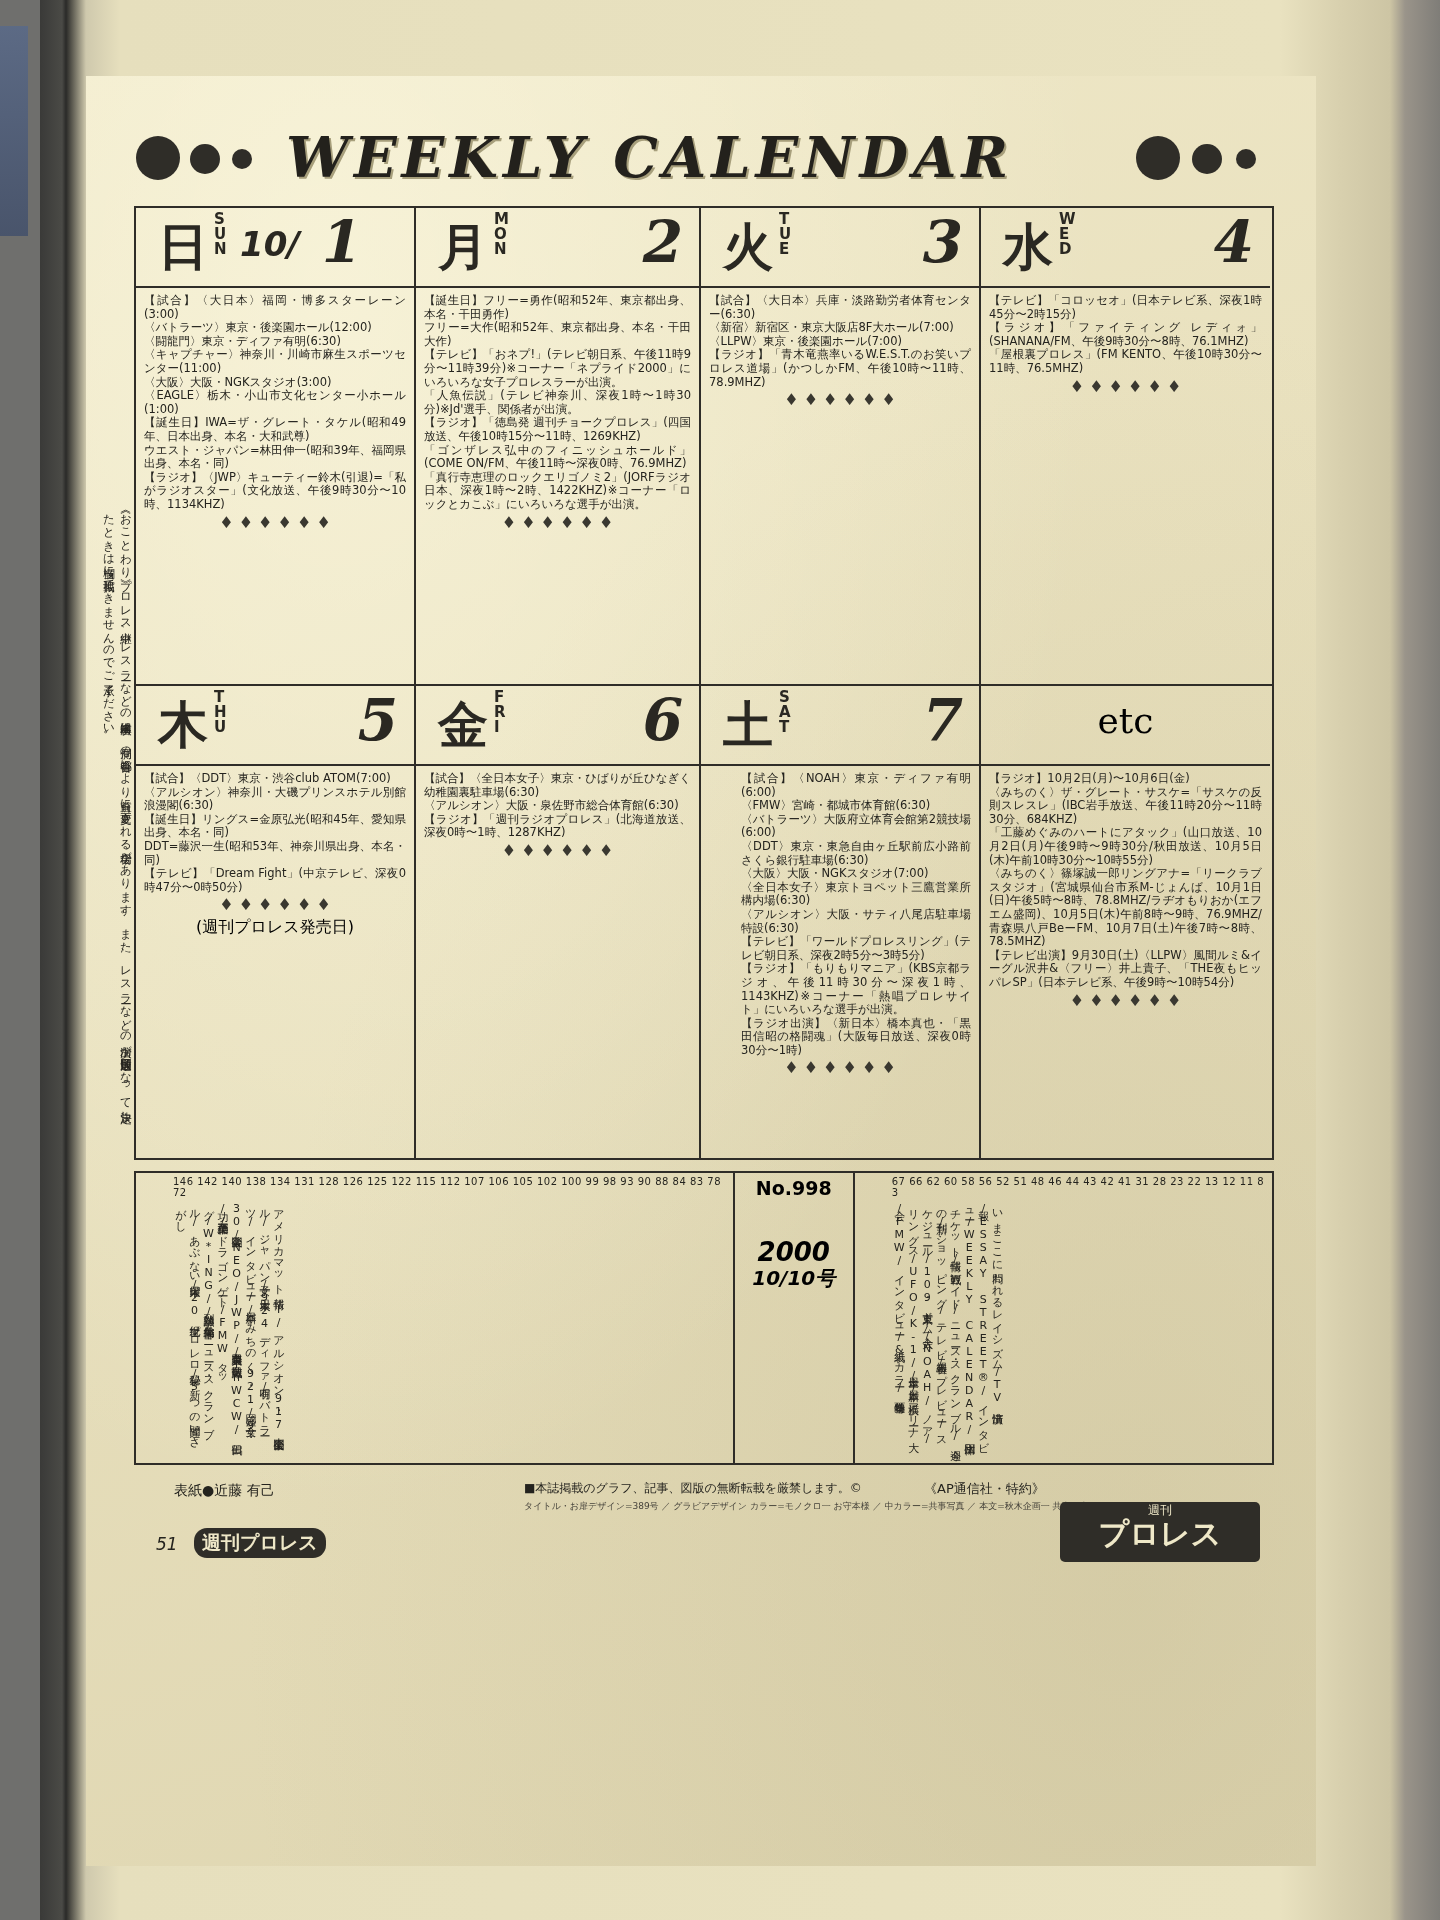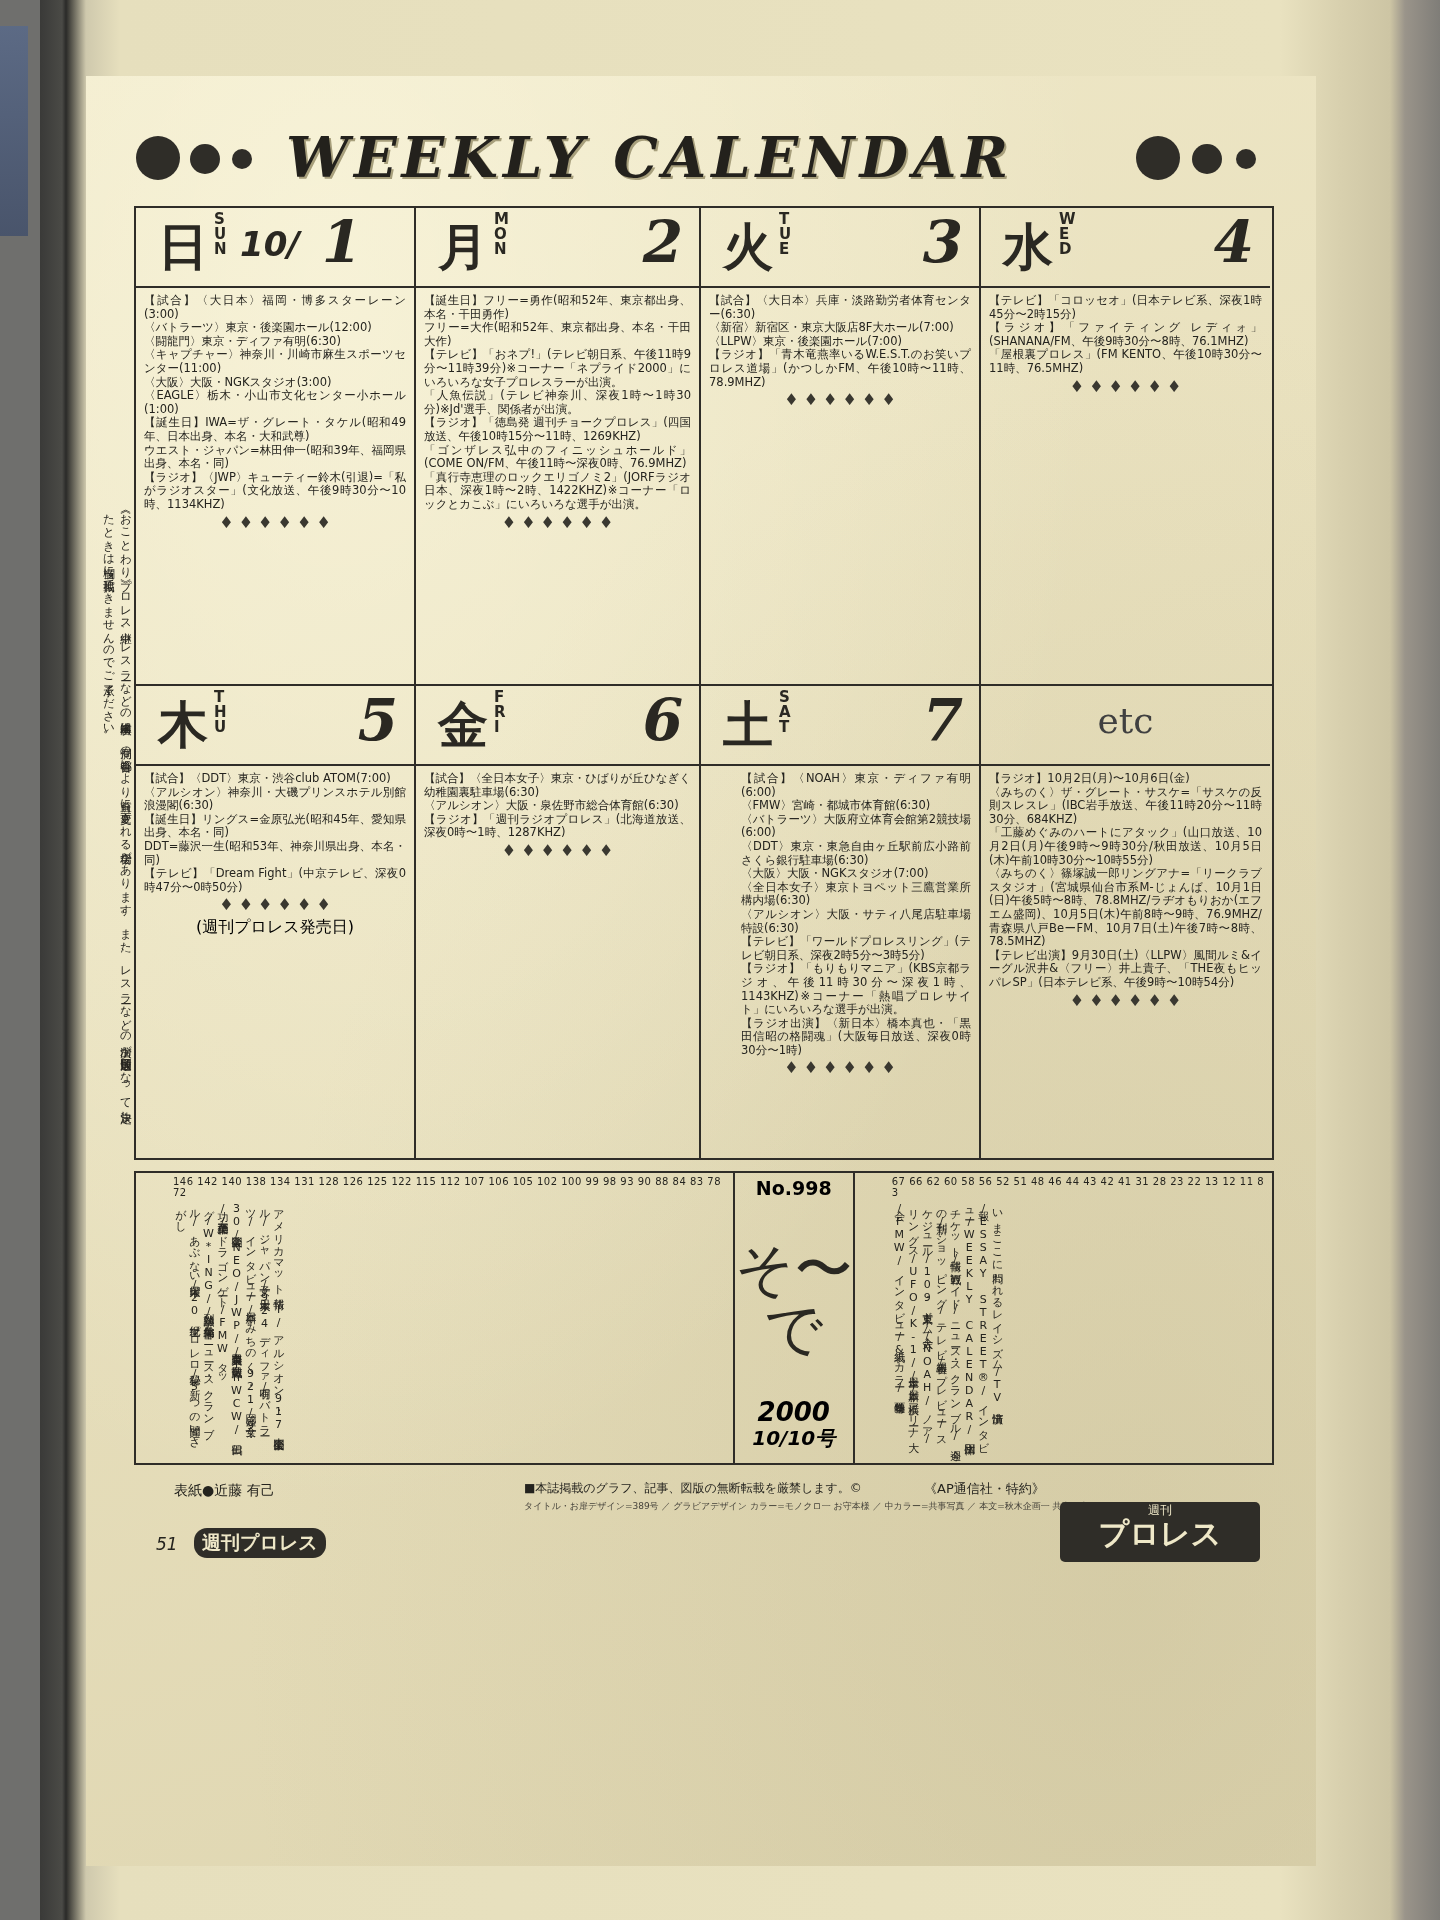--- a/index.html
+++ b/index.html
@@ -33,21 +33,21 @@
   .cell{position:absolute;top:0;height:100%;border-right:2px solid #2f2d28;box-sizing:border-box;overflow:hidden;}
   .cell.last{border-right:none;}
   .daybar{height:78px;border-bottom:2px solid #2f2d28;position:relative;}
   .kanji{position:absolute;left:22px;top:6px;font-family:"DejaVu Serif","Liberation Serif",serif;
      font-size:50px;font-weight:bold;color:#2a2822;}
   .eng{position:absolute;left:78px;top:4px;font-size:15px;font-weight:bold;line-height:15px;color:#2a2822;letter-spacing:1px;}
   .slash{position:absolute;left:104px;top:16px;font-size:34px;font-style:italic;font-weight:bold;color:#2a2822;}
   .num{position:absolute;right:16px;top:0px;font-family:"DejaVu Serif","Liberation Serif",serif;
      font-size:58px;font-style:italic;font-weight:bold;color:#2a2822;}
   .num.m10{right:52px;}
-  .etc{font-family:"DejaVu Serif","Liberation Serif",serif;font-size:36px;color:#404040;
+  .etc{font-family:"DejaVu Serif","Liberation Serif",serif;font-size:36px;color:#000000;
      text-align:center;line-height:70px;}
   .body{padding:6px 8px 4px 8px;font-size:11.5px;line-height:13.6px;color:#24231e;
      text-align:justify;}
   .dots{display:block;text-align:center;letter-spacing:0;line-height:13px;color:#3a3830;}
   .note{display:block;text-align:center;margin-top:6px;}
   
   #discl{position:absolute;left:8px;top:430px;width:40px;height:620px;
      writing-mode:vertical-rl;text-orientation:upright;font-size:11.5px;line-height:17px;color:#24231e;}
   
   #idx{position:absolute;left:48px;top:1095px;width:1136px;height:290px;border:2px solid #2f2d28;display:flex;}
@@ -211,21 +211,20 @@
 
     <div id="discl">《おことわり》プロレス中継、レスラーなどの出演番組は、局側の都合等により直前に変更される場合があります。また、レスラーなどの出演が放送日間近になって決定したときは当欄に掲載できませんのでご了承ください。</div>
 
     <div id="idx">
       <div class="idxcol">
         <div class="idxnums">146 142 140 138 134 131 128 126 125 122 115 112 107 106 105 102 100 99 98 93 90 88 84 83 78 72</div>
         <div class="idxtxt">アメリカマット情報 I/アルシオン9・17後楽園ホール/ジャパン女子/大日本9・24ディファ有明/バトラーツ/インタビュー/新日本/みちのく9・21盛岡/全女9・30後楽園/NEO/JWP/豊田真奈美/武藤敬司inWCW/鶴田功/栗栖正伸/ドラゴンゲート/FMWタッグ/W*ING/熱烈対談/編集部発/ニュース・スクランブル/あぶない木曜日/20世紀プロレロ秘録/新5つの間違いさがし</div>
       </div>
       <div id="issue">
         <div id="issueNo">No.998</div>
-        <div id="issueMark">そ〜で</div>
         <div id="issueYear">2000</div>
         <div id="issueDate">10/10号</div>
       </div>
       <div class="idxcol">
         <div class="idxnums">67 66 62 60 58 56    52 51 48 46 44 43 42 41 31 28 23 22    13 12 11 8 3</div>
         <div class="idxtxt">いまここに問われるレイシズム/TV出演情報/ESSAY STREET®/インタビュー/WEEKLY CALENDAR/団体別チケット情報/観戦ガイド/ニュース・スクランブル/今週の新刊/ショッピング/テレビ番組表/プレビュー/スケジュール/10・9東京ドーム大会/NOAH/ノア/リングス/UFO/K-1/全日本/新日本/横浜アリーナ大会/FMW/インタビュー/表紙&amp;カラー/巻頭特集</div>
       </div>
     </div>
 
     <div id="ftr">

